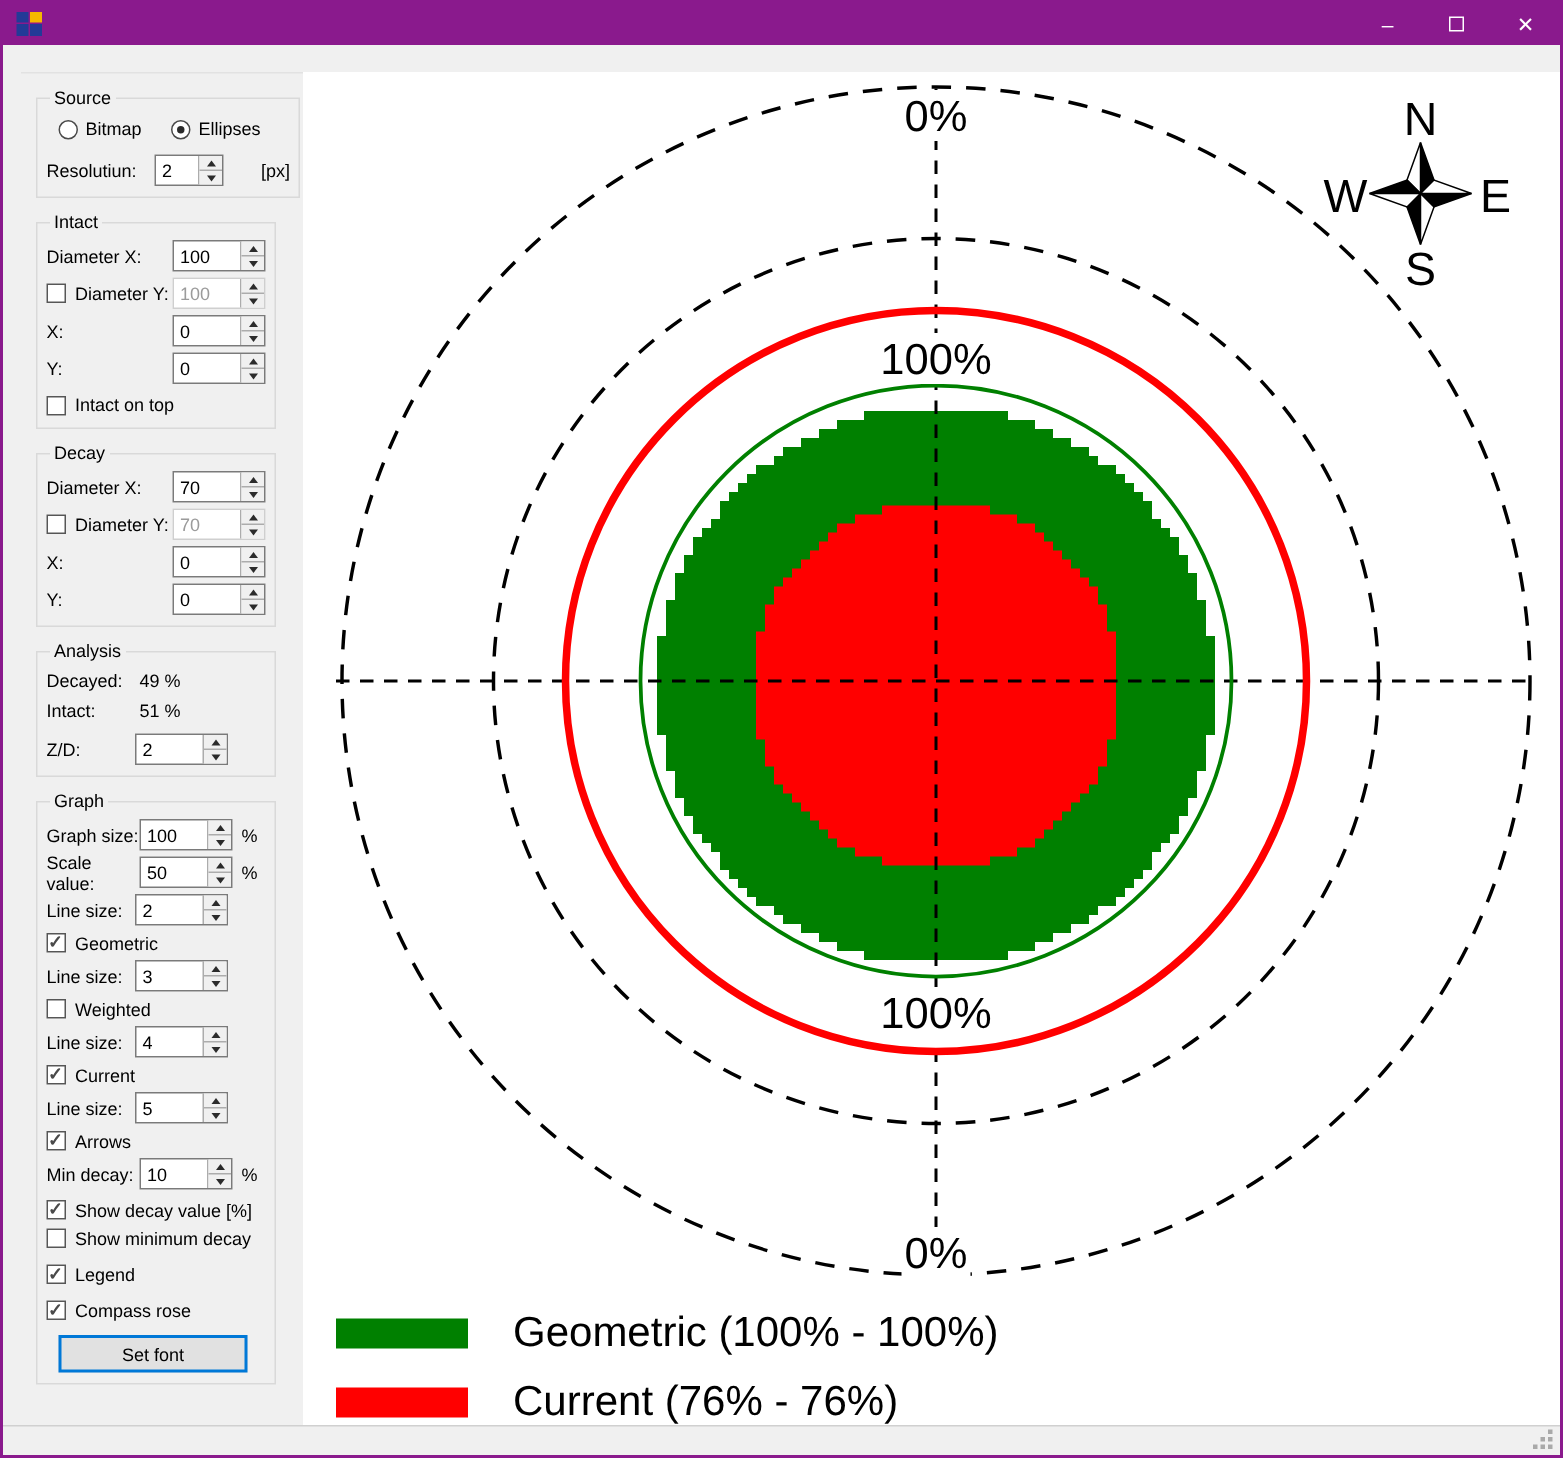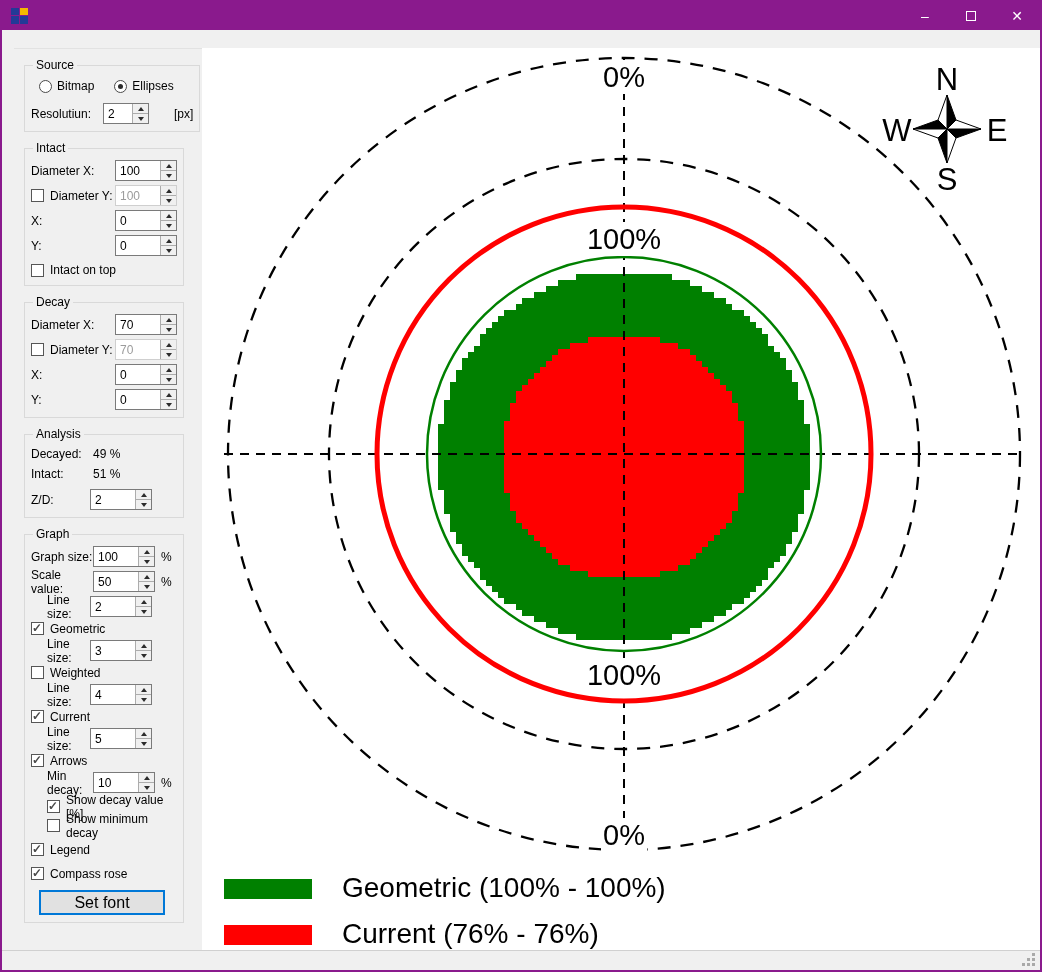--- a/index.html
+++ b/index.html
@@ -29,21 +29,21 @@
   .menu-item::first-letter{text-decoration:underline;}
   
   .sidebar{position:absolute; left:12px; top:46px; width:200px; bottom:20px; background:var(--panel);
            border-right:1px solid #b5b5b5; border-top:1px solid #e2e2e2; overflow:hidden;}
   fieldset{border:1px solid var(--group); margin:0 0 9px 10px; width:160px; padding:1px 6px 7px 6px;}
   fieldset.first{margin-top:9px;}
   legend{font-size:12px; padding:0 3px; margin-left:2px; color:#000;}
   .frow{display:flex; align-items:center; margin-top:4px; height:21px; font-size:12px;}
   .trow{display:flex; align-items:center; margin-top:3px; height:17px; font-size:12px;}
   .lblw{width:62px; flex:none;}
-  .ind{margin-left:16px;}
+  .ind{}
   
   .spin{margin-left:auto; width:62px; height:21px; border:1px solid var(--border-dark);
         background:#fff; display:flex; flex:none;}
   .spin.w46{width:46px;}
   .spin.mr25{margin-right:25px;}
   .spin-val{flex:1; font-size:12px; padding:3px 0 0 4px; overflow:hidden;}
   .spin-btns{width:16px; border-left:1px solid var(--border-mid); display:flex; flex-direction:column; flex:none;}
   .sb{flex:1; background:#f0f0f0; display:flex; align-items:center; justify-content:center;}
   .sb + .sb{border-top:1px solid var(--border-mid);}
   .tri-up{width:0;height:0;border-left:3.5px solid transparent;border-right:3.5px solid transparent;border-bottom:4.5px solid #2b2b2b;}
@@ -63,21 +63,21 @@
   .dd{width:87px; height:22px; border:1px solid #999; background:#fdfdfd; display:flex;
       align-items:center; font-size:12px; padding-left:6px; margin-left:auto;}
   .dd-chev{margin-left:auto; margin-right:7px; width:7px; height:7px; border-right:1.5px solid #444;
       border-bottom:1.5px solid #444; transform:rotate(45deg) translateY(-2px);}
   
   .an-flex{display:flex; margin-top:6px;}
   .an-checks{display:flex; flex-direction:column; gap:4px;}
   .an-check{display:flex; align-items:center; font-size:12px; height:15px;}
   
   .btn{width:126px; height:25px; margin:9px 0 0 8px; background:#e1e1e1; border:2px solid var(--accent);
-       font-size:16px; display:flex; align-items:center; justify-content:center;}
+       font-size:12px; display:flex; align-items:center; justify-content:center;}
   
   .main{position:absolute; left:200px; top:46px; right:0; bottom:20px; background:#fff; overflow:hidden;}
   .main svg{display:block;}
   
   .statusbar{position:absolute; left:0; right:0; bottom:0; height:20px; background:var(--panel);
              border-top:1px solid #d0d0d0;}
   .grip{position:absolute; right:5px; bottom:4px; width:3px; height:3px; background:#a9a9a9;
         box-shadow:0 -5px #a9a9a9, 0 -10px #a9a9a9, -5px 0 #a9a9a9, -5px -5px #a9a9a9, -10px 0 #a9a9a9;}
 </style>
 </head>

